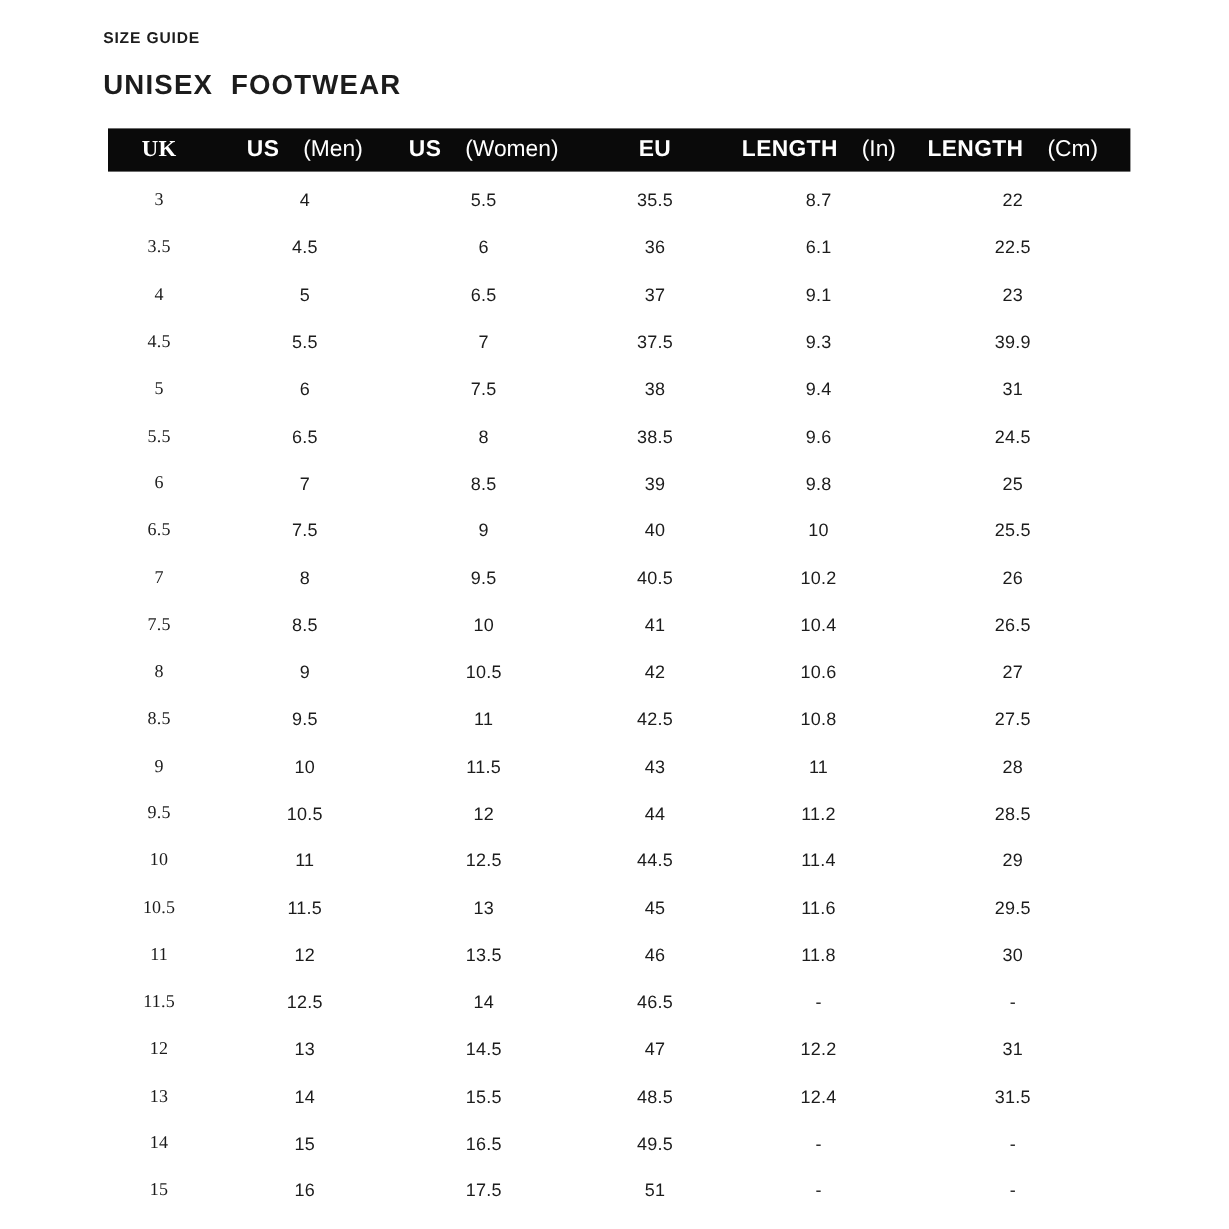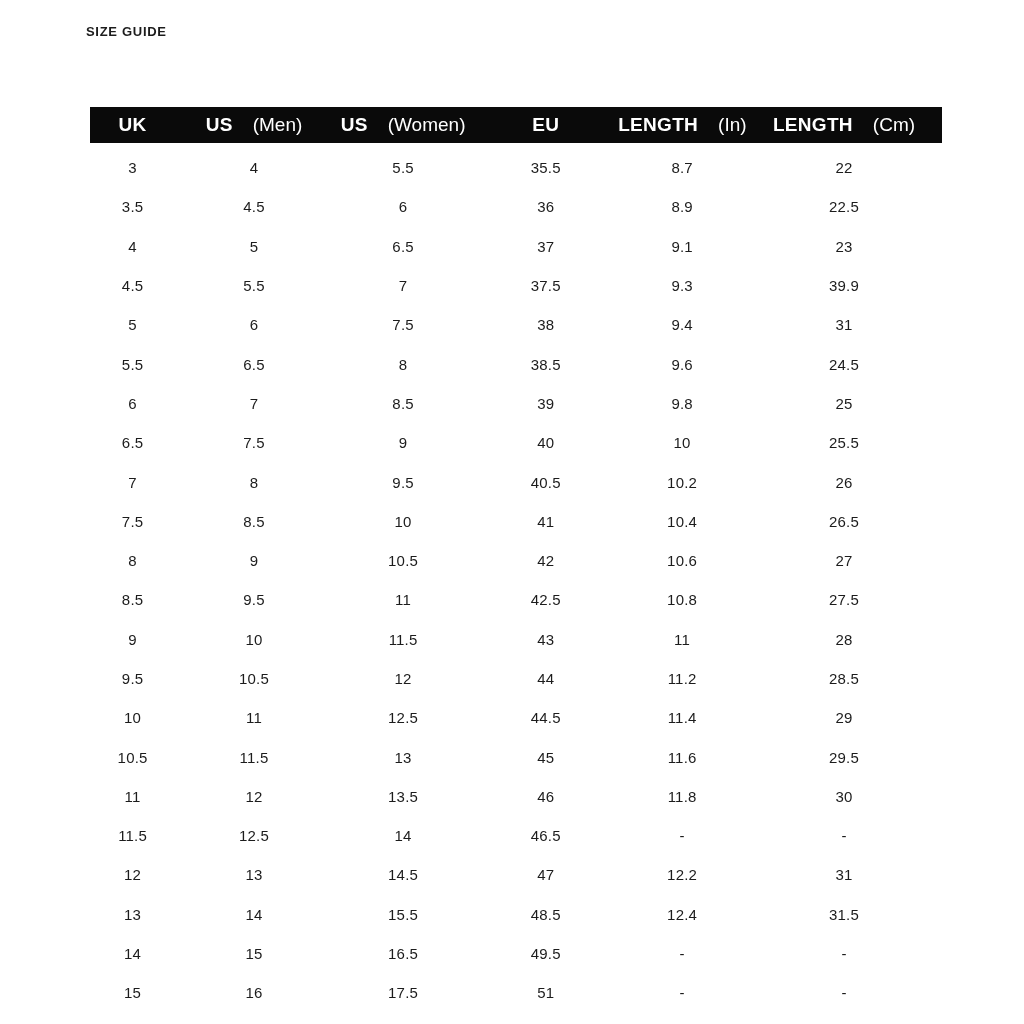--- a/index.html
+++ b/index.html
@@ -67,32 +67,33 @@
     height: 39.3px;
   }
   .td {
     text-align: center;
     font-size: 15px;
     font-weight: 400;
     letter-spacing: 0.2px;
     color: var(--body-fg, #1c1c1c);
   }
   
-  .c0 { width: 10%; }
+  .c0 { width: 10%; font-family: Liberation Serif, serif; }
   .c1 { width: 18.5%; }
   .c2 { width: 16.5%; }
   .c3 { width: 17%; }
   .c4 { width: 15%; }
   .c5 { width: 23%; }
 </style>
 </head>
 <body>
 
 <div class="page">
   <div class="eyebrow">SIZE GUIDE</div>
+  <h1 class="title">UNISEX  FOOTWEAR</h1>
   <div class="size-table">
     <div class="thead" id="thead">
         <div class="th c0"><span class="seg-bold">UK</span></div>
         <div class="th c1"><span class="seg-bold">US</span><span class="seg-normal">(Men)</span></div>
         <div class="th c2"><span class="seg-bold">US</span><span class="seg-normal">(Women)</span></div>
         <div class="th c3"><span class="seg-bold">EU</span></div>
         <div class="th c4"><span class="seg-bold">LENGTH</span><span class="seg-normal">(In)</span></div>
         <div class="th c5"><span class="seg-bold">LENGTH</span><span class="seg-normal">(Cm)</span></div>
       </div>
     <div class="tbody" id="tbody">
@@ -102,21 +103,21 @@
           <div class="td c2">5.5</div>
           <div class="td c3">35.5</div>
           <div class="td c4">8.7</div>
           <div class="td c5">22</div>
         </div>
         <div class="tr">
           <div class="td c0">3.5</div>
           <div class="td c1">4.5</div>
           <div class="td c2">6</div>
           <div class="td c3">36</div>
-          <div class="td c4">8.9</div>
+          <div class="td c4">6.1</div>
           <div class="td c5">22.5</div>
         </div>
         <div class="tr">
           <div class="td c0">4</div>
           <div class="td c1">5</div>
           <div class="td c2">6.5</div>
           <div class="td c3">37</div>
           <div class="td c4">9.1</div>
           <div class="td c5">23</div>
         </div>

